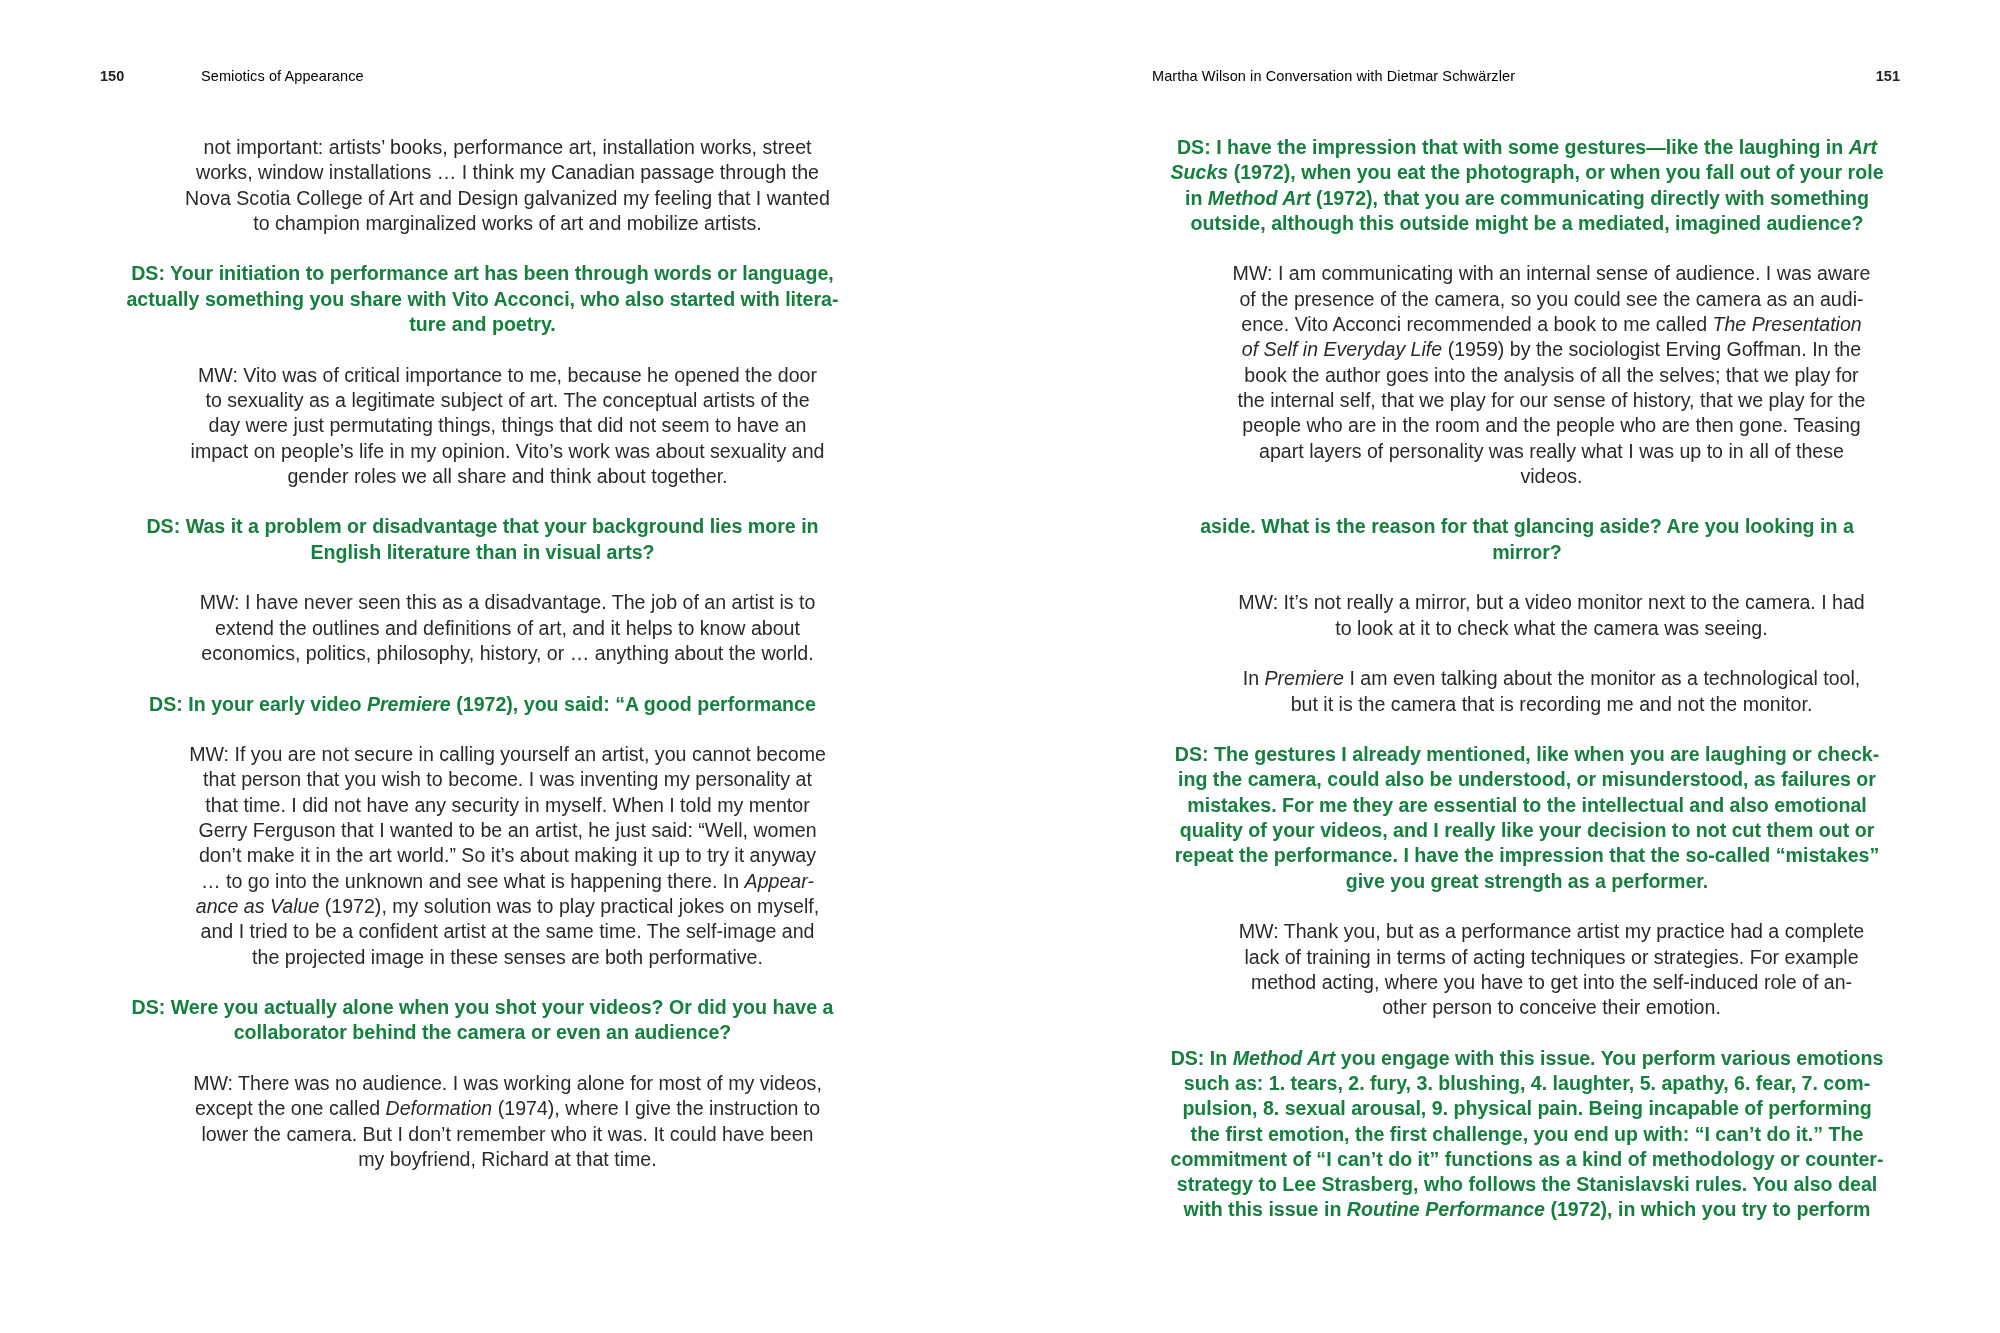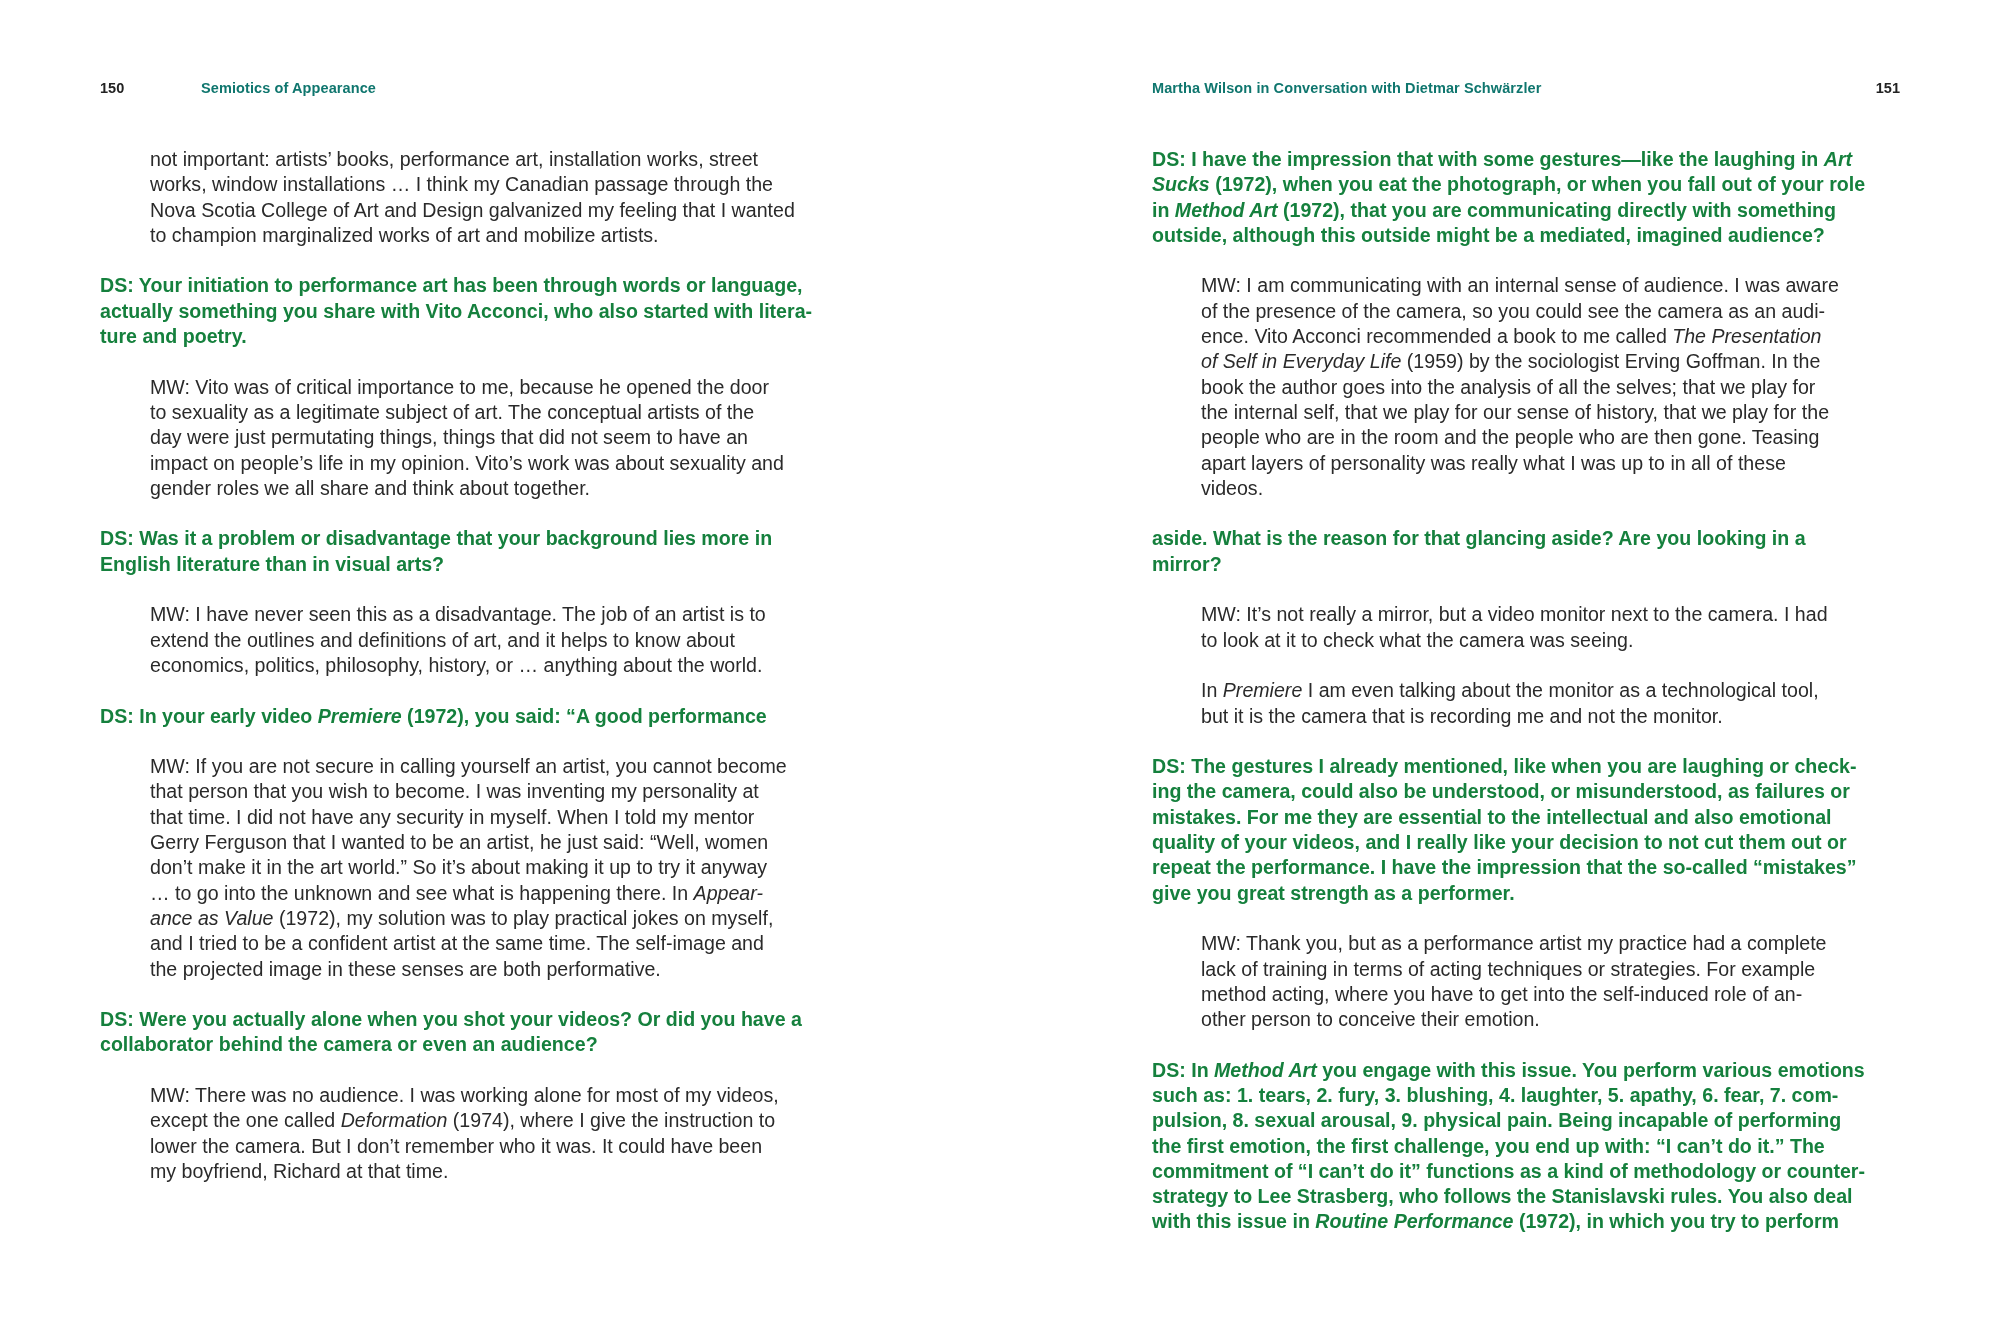--- a/index.html
+++ b/index.html
@@ -10,33 +10,33 @@
     body {
       width: 2000px;
       height: 1333px;
       position: relative;
       overflow: hidden;
       font-family: "Liberation Sans", sans-serif;
       color: #1e1e1e;
     }
     .page {
       position: absolute;
-      top: 16px;
+      top: 4px;
       height: 1054px;
     }
     .page-left { left: 0; width: 1000px; }
     .page-right { left: 1000px; width: 1000px; }
 
     .running-head {
       position: absolute;
       top: 64px;
       font-size: 14.5px;
-      font-weight: bold;
+      font-weight: normal;
       letter-spacing: 0.1px;
-      color: #0f766e;
+      color: #000000;
       white-space: nowrap;
     }
     .folio {
       position: absolute;
       top: 64px;
       font-size: 14.5px;
       font-weight: bold;
       color: #222;
     }
     .page-left .folio { left: 100px; }
@@ -49,20 +49,21 @@
       top: 131px;
       font-size: 19.6px;
       line-height: 25.3px;
     }
     .page-left .column { left: 100px; width: 765px; }
     .page-right .column { left: 152px; width: 750px; }
 
     .block {
       margin: 0 0 25.3px 0;
       white-space: pre-line;
+      text-align: center;
     }
     .block .ln { display: block; white-space: nowrap; }
     .q { font-weight: bold; color: #15803d; }
     .a { padding-left: 50px; font-weight: normal; color: #2a2a2a; }
     .page-right .a { padding-left: 49px; }
     .it { font-style: italic; }
   </style>
 </head>
 <body>
 

